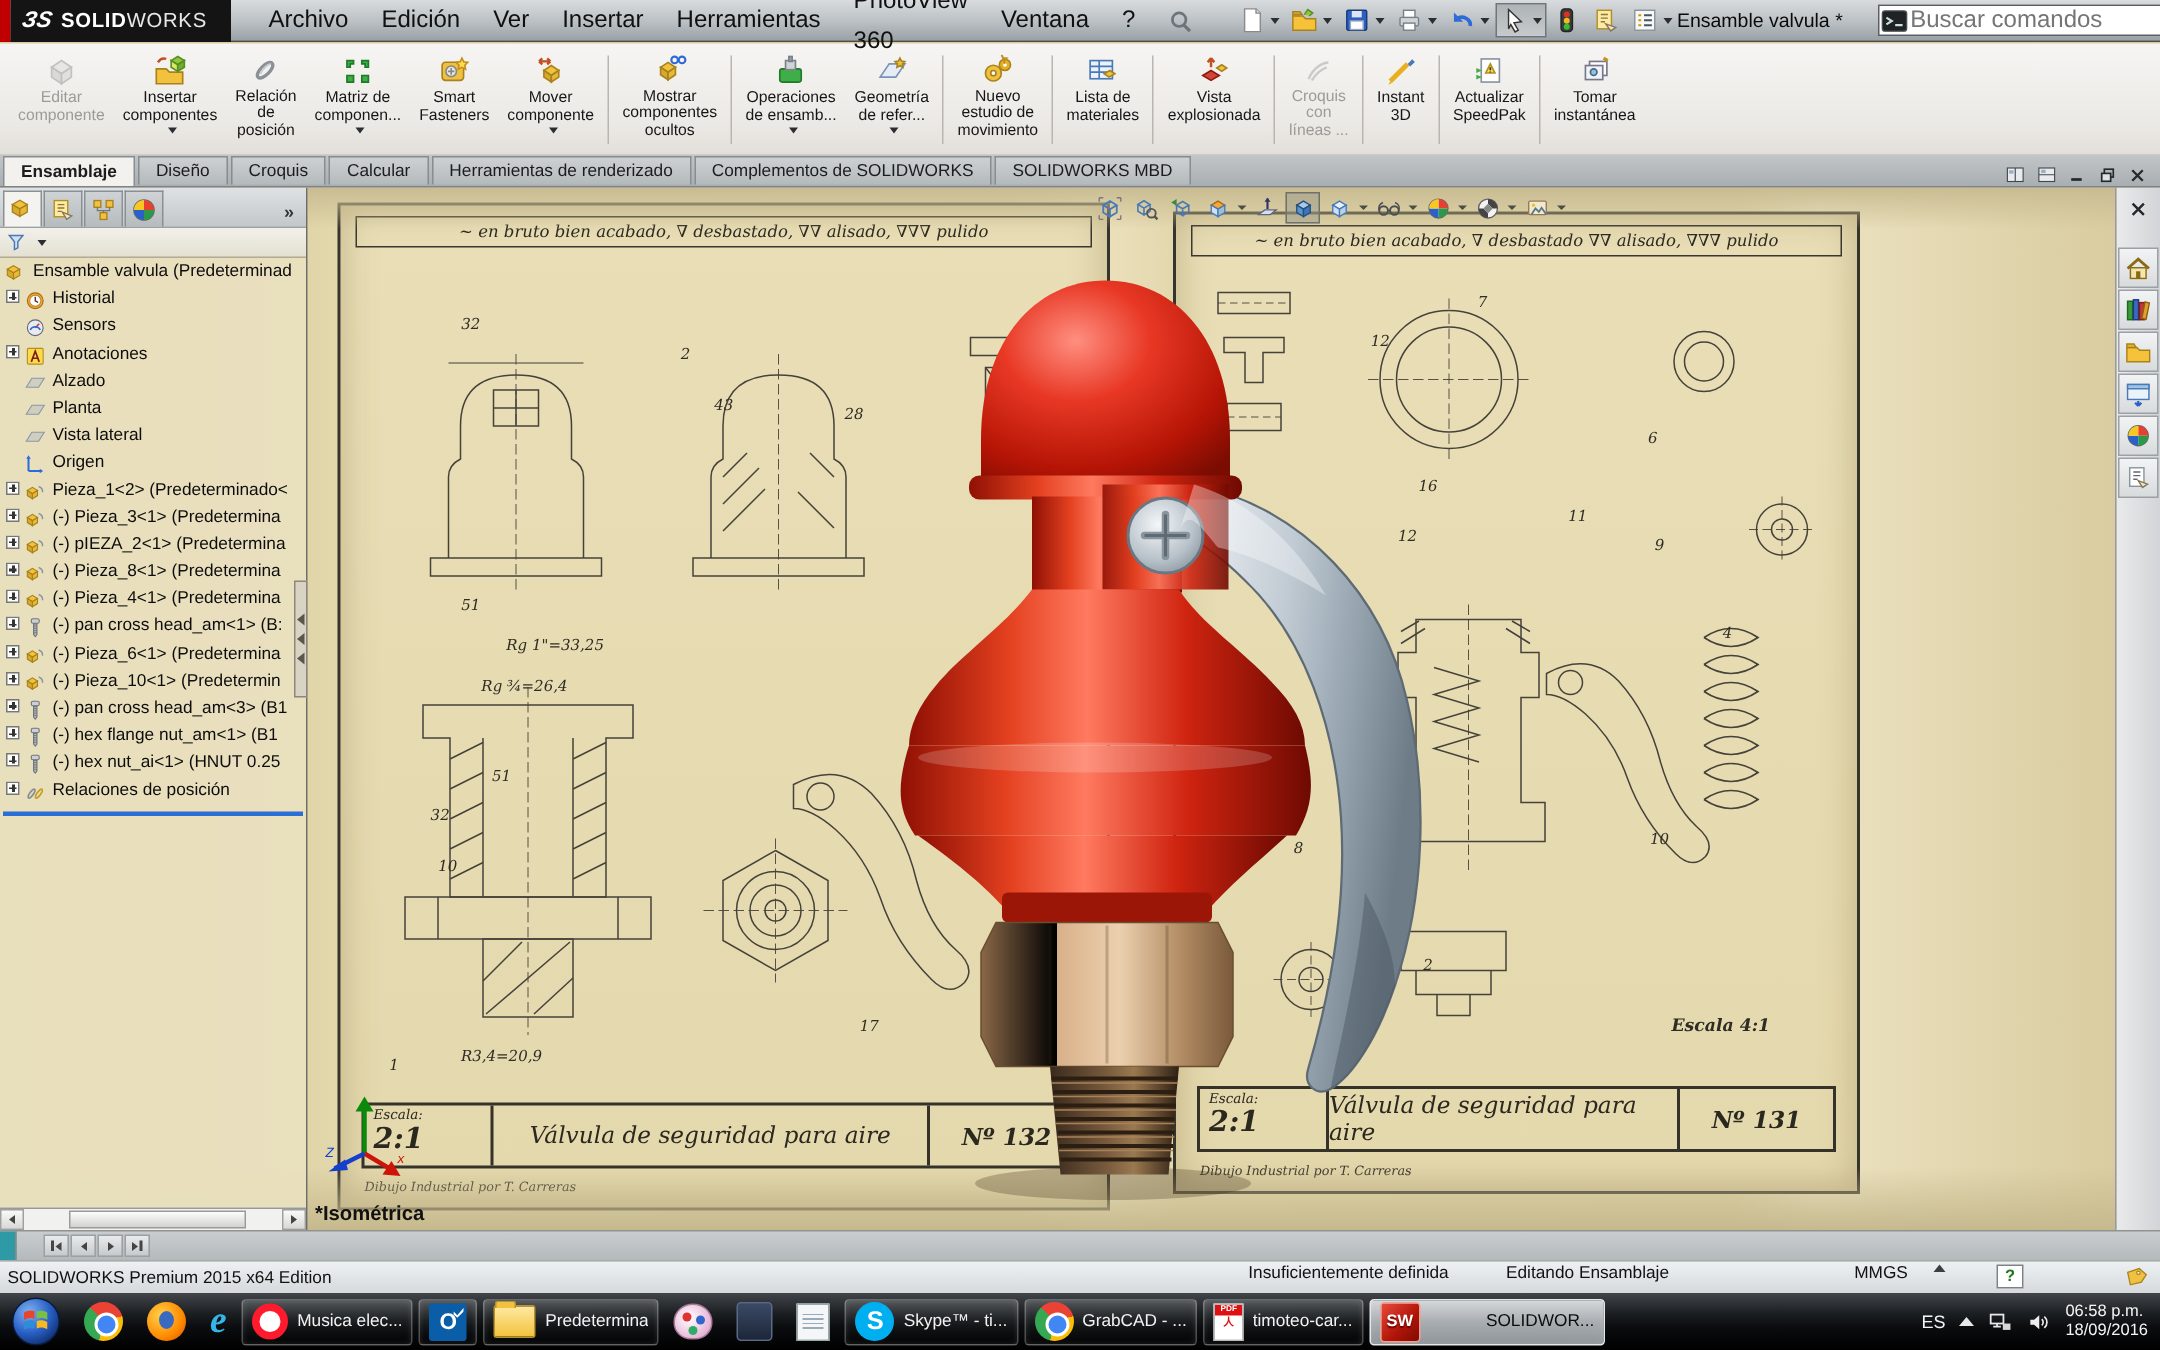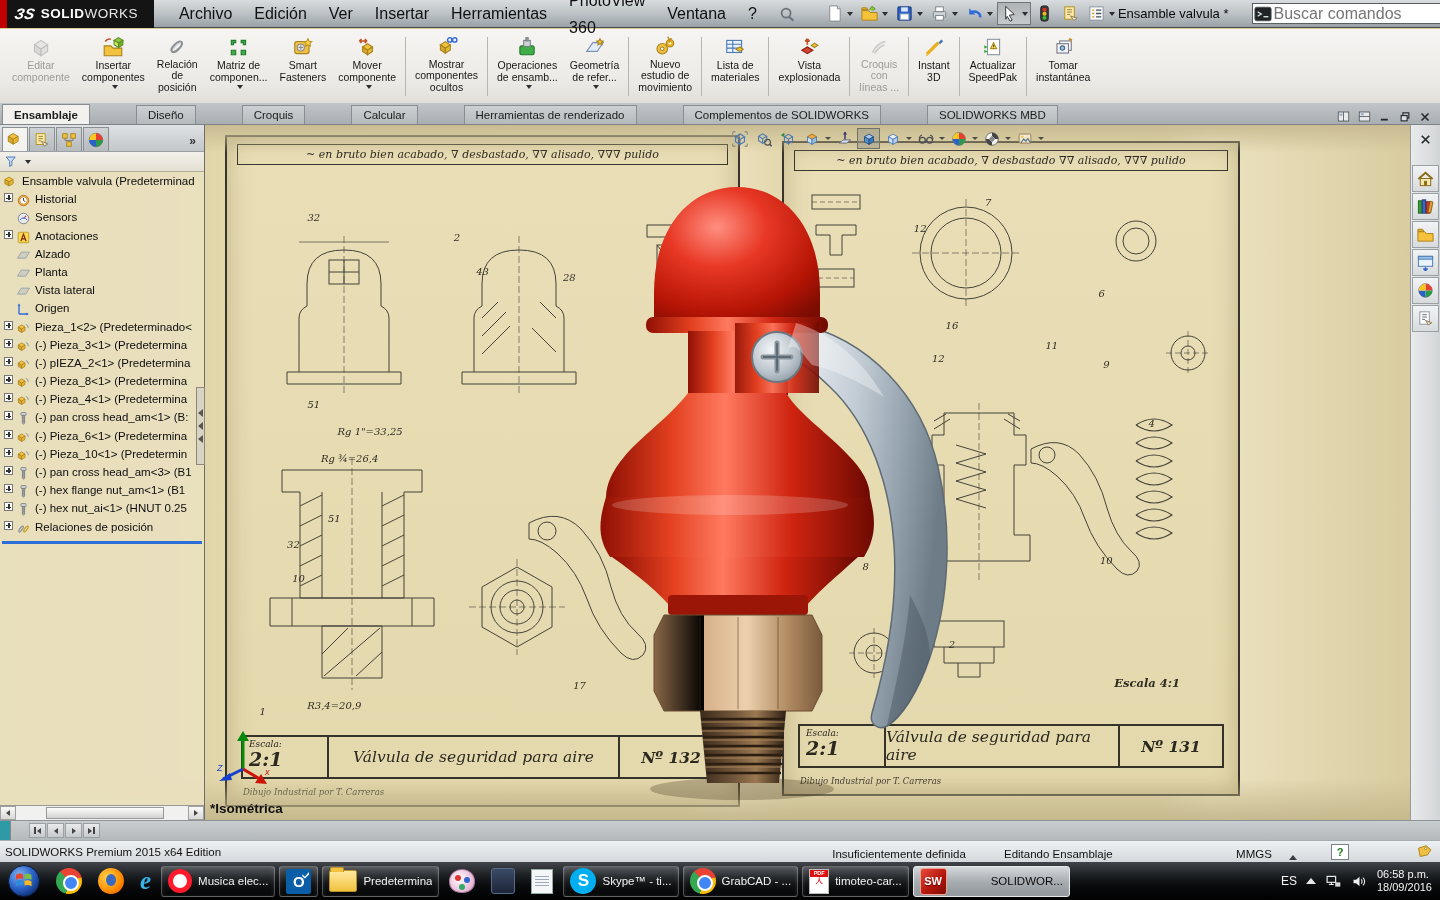--- a/index.html
+++ b/index.html
@@ -143,21 +143,21 @@
   .bbar{width:1.5px;height:7px;background:#444;}
   .btab{padding:2px 12px 3px;font-size:11.5px;background:linear-gradient(#c3c7ca,#aeb3b6);
     border:1px solid #8a8f93;border-bottom:none;margin-right:2px;color:#1d1d1d;white-space:nowrap;}
   .btab.active{background:#f4f3f0;font-weight:bold;}
 
   
   .statusbar{position:absolute;top:840px;left:0;right:0;height:22px;
     background:linear-gradient(#eef1f3,#d5d9dc);border-top:1px solid #a6abaf;
     display:flex;align-items:center;font-size:11.5px;color:#111;z-index:50;}
   .sb-left{padding-left:5px;}
-  .sb-right{margin-left:auto;display:flex;align-items:flex-end;}
+  .sb-right{margin-left:auto;display:flex;align-items:flex-start;}
   .sb-state{width:210px;text-align:center;}
   .sb-mode{width:215px;text-align:left;}
   .sb-units{width:70px;text-align:center;}
   .sb-caret{width:0;height:0;border-left:4px solid transparent;border-right:4px solid transparent;
     border-bottom:5px solid #3a3e42;margin-right:34px;}
   .sb-help{width:18px;height:16px;border:1px solid #7a8288;background:#fff;display:flex;align-items:center;
     justify-content:center;font-size:11px;font-weight:bold;color:#1c7a1c;margin-right:66px;}
   .sb-tag{margin-right:8px;display:flex;}
 
   
@@ -551,21 +551,21 @@
             <circle cx="9.5" cy="11" r="2" fill="#8ac4f0" stroke="#567"></circle>
             <path d="M15.5 2.5l2.5 1.5" stroke="#c89020" stroke-width="2"></path>
           </svg>
         </div>
         <div>Tomar<br>instantánea</div>
         <div class="ddrow"></div>
       </div>
     </div>
 
   <div class="tabrow">
-    <div style="display:flex;align-items:center;gap:44px;" id="ctabs">
+    <div style="display:flex;align-items:flex-start;" id="ctabs">
         <div class="ctab active">Ensamblaje</div>
         <div class="ctab">Diseño</div>
         <div class="ctab">Croquis</div>
         <div class="ctab">Calcular</div>
         <div class="ctab">Herramientas de renderizado</div>
         <div class="ctab">Complementos de SOLIDWORKS</div>
         <div class="ctab">SOLIDWORKS MBD</div>
       </div>
     <div class="docctrls">
       <span class="dbtn" id="tileH">

